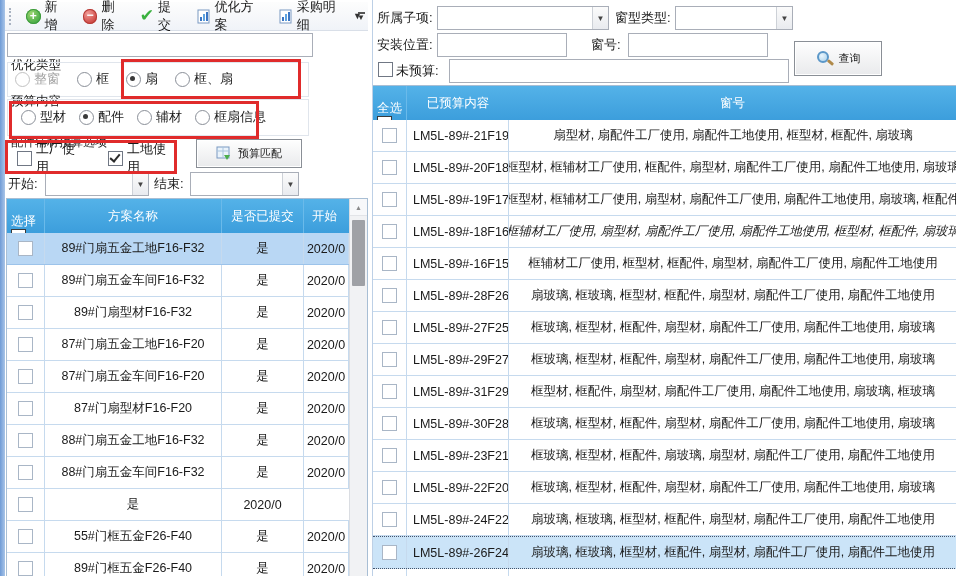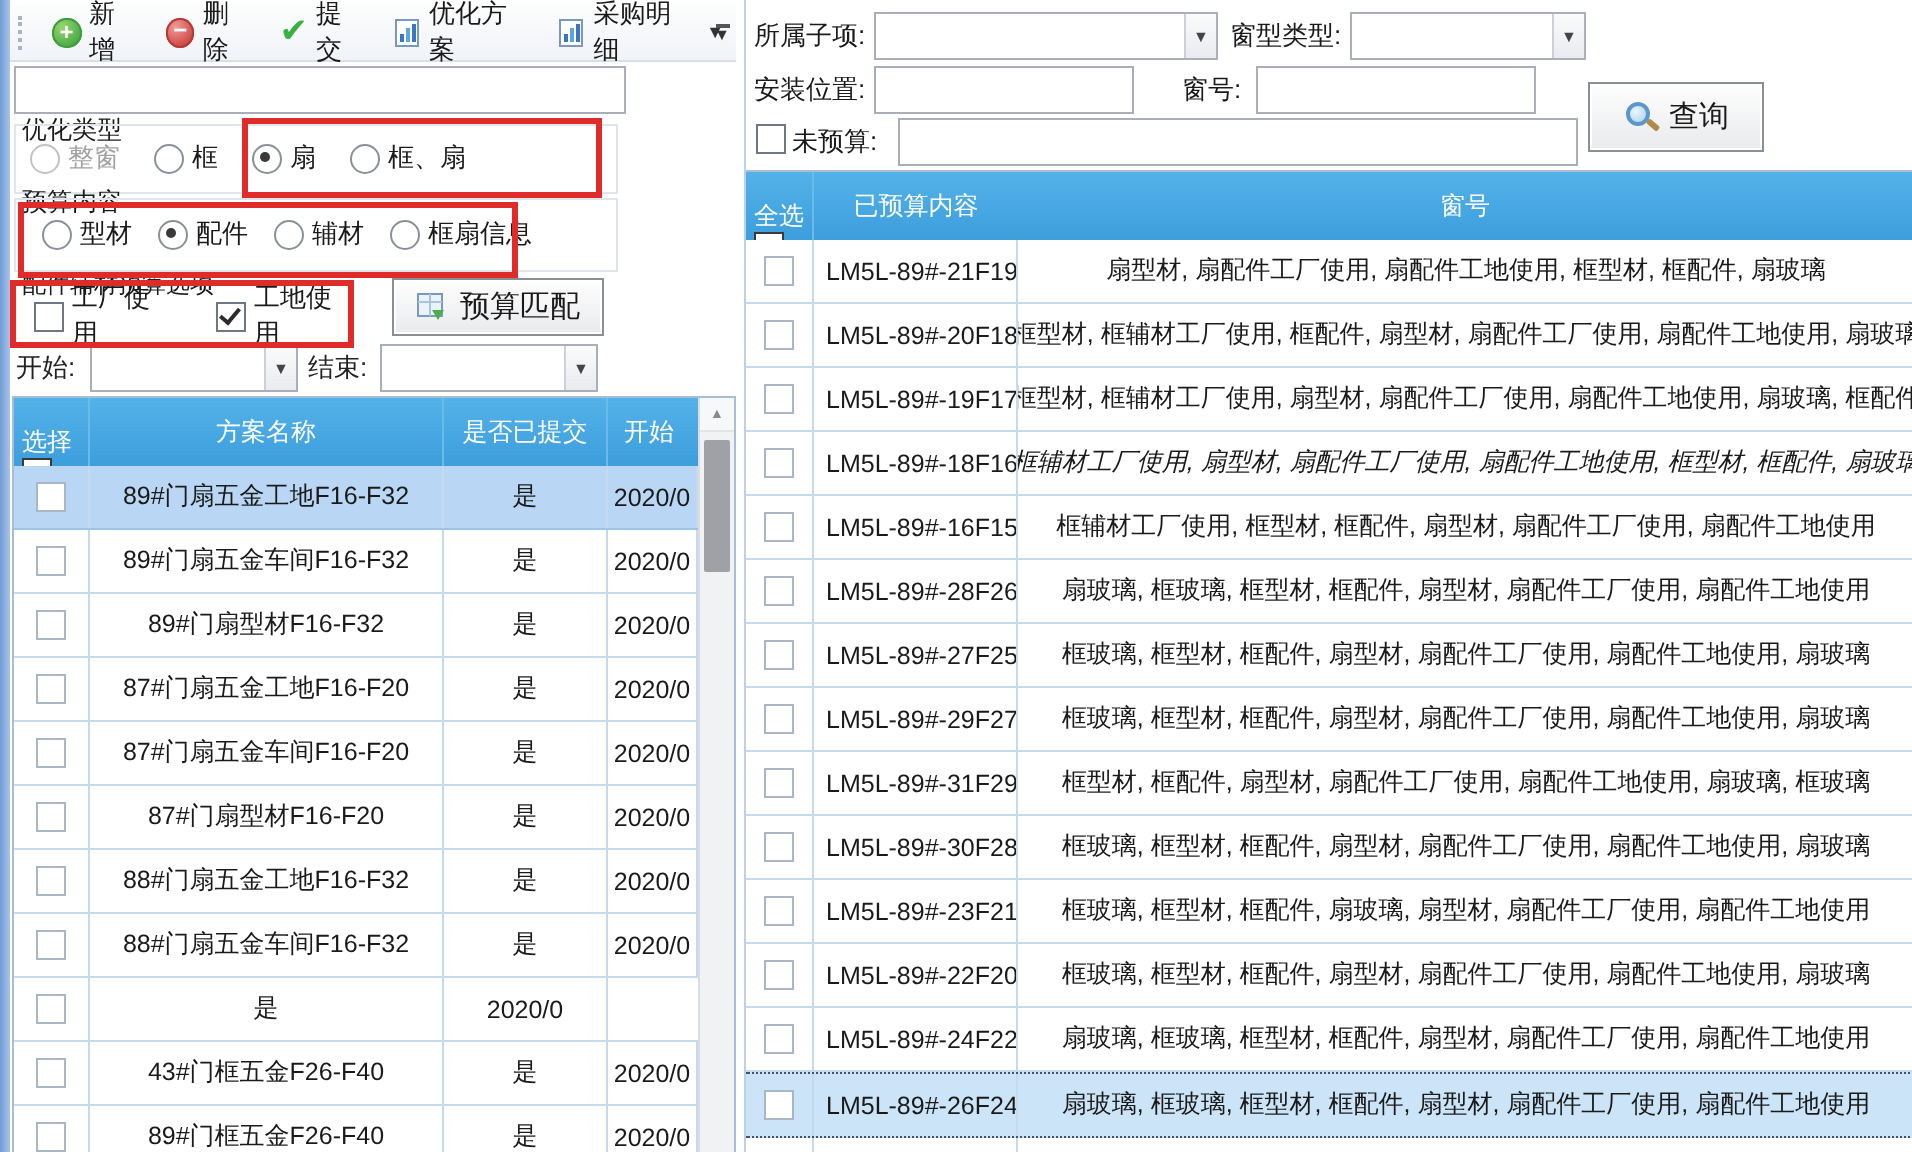--- a/index.html
+++ b/index.html
@@ -44,21 +44,21 @@
   .radio{width:13px;height:13px;border:1px solid #8A8F98;border-radius:50%;background:#fff;position:relative;flex:none;}
   .radio.on::after{content:"";position:absolute;left:3px;top:3px;width:5px;height:5px;border-radius:50%;background:#3A3A3A;}
   .opt.disabled .radio{border-color:#C2C2C2;}
   .checkbox{width:13px;height:13px;border:1px solid #707784;background:#fff;position:relative;flex:none;}
   .checkbox.on::after{content:"";position:absolute;left:3px;top:0px;width:4px;height:8px;
     border:solid #2B2B2B;border-width:0 2px 2px 0;transform:rotate(40deg);}
   .red-box{position:absolute;border:3px solid #E02B2B;pointer-events:none;z-index:6;}
 
   .btn3d{display:flex;align-items:center;justify-content:center;gap:6px;
     border:1px solid #8A8F96;background:linear-gradient(#FEFEFE,#E9EAEC);
-    box-shadow:inset 0 0 0 1px #fff;font-size:15px;color:#1a1a1a;}
+    box-shadow:inset 0 0 0 1px #fff;font-size:11px;color:#1a1a1a;}
   #budget-match-btn{position:absolute;left:191px;top:139px;width:104px;height:27px;}
 
   .date-label{position:absolute;top:175px;font-size:13px;}
   .combo{position:absolute;height:22px;border:1px solid #A9AEB8;background:#fff;display:flex;align-items:stretch;}
   .combo .val{flex:1;display:flex;align-items:center;justify-content:center;font-size:12.5px;white-space:nowrap;overflow:hidden;margin-top:29px;}
   .combo .drop{width:15px;border-left:1px solid #CDD1D7;background:linear-gradient(#FBFBFB,#E9EBEF);
     display:flex;align-items:center;justify-content:center;font-size:8px;color:#444;}
 
   
   .tbl{position:absolute;overflow:hidden;border:1px solid #A8BED4;background:#fff;}
@@ -305,21 +305,21 @@
             <div class="tcell">
               <span class="checkbox"></span>
             </div>
             <div class="tcell">是</div>
             <div class="tcell">2020/0</div>
           </div>
           <div class="trow">
             <div class="tcell">
               <span class="checkbox"></span>
             </div>
-            <div class="tcell">43#门框五金F26-F40</div>
+            <div class="tcell">55#门框五金F26-F40</div>
             <div class="tcell">是</div>
             <div class="tcell">2020/0</div>
           </div>
           <div class="trow">
             <div class="tcell">
               <span class="checkbox"></span>
             </div>
             <div class="tcell">89#门框五金F26-F40</div>
             <div class="tcell">是</div>
             <div class="tcell">2020/0</div>

